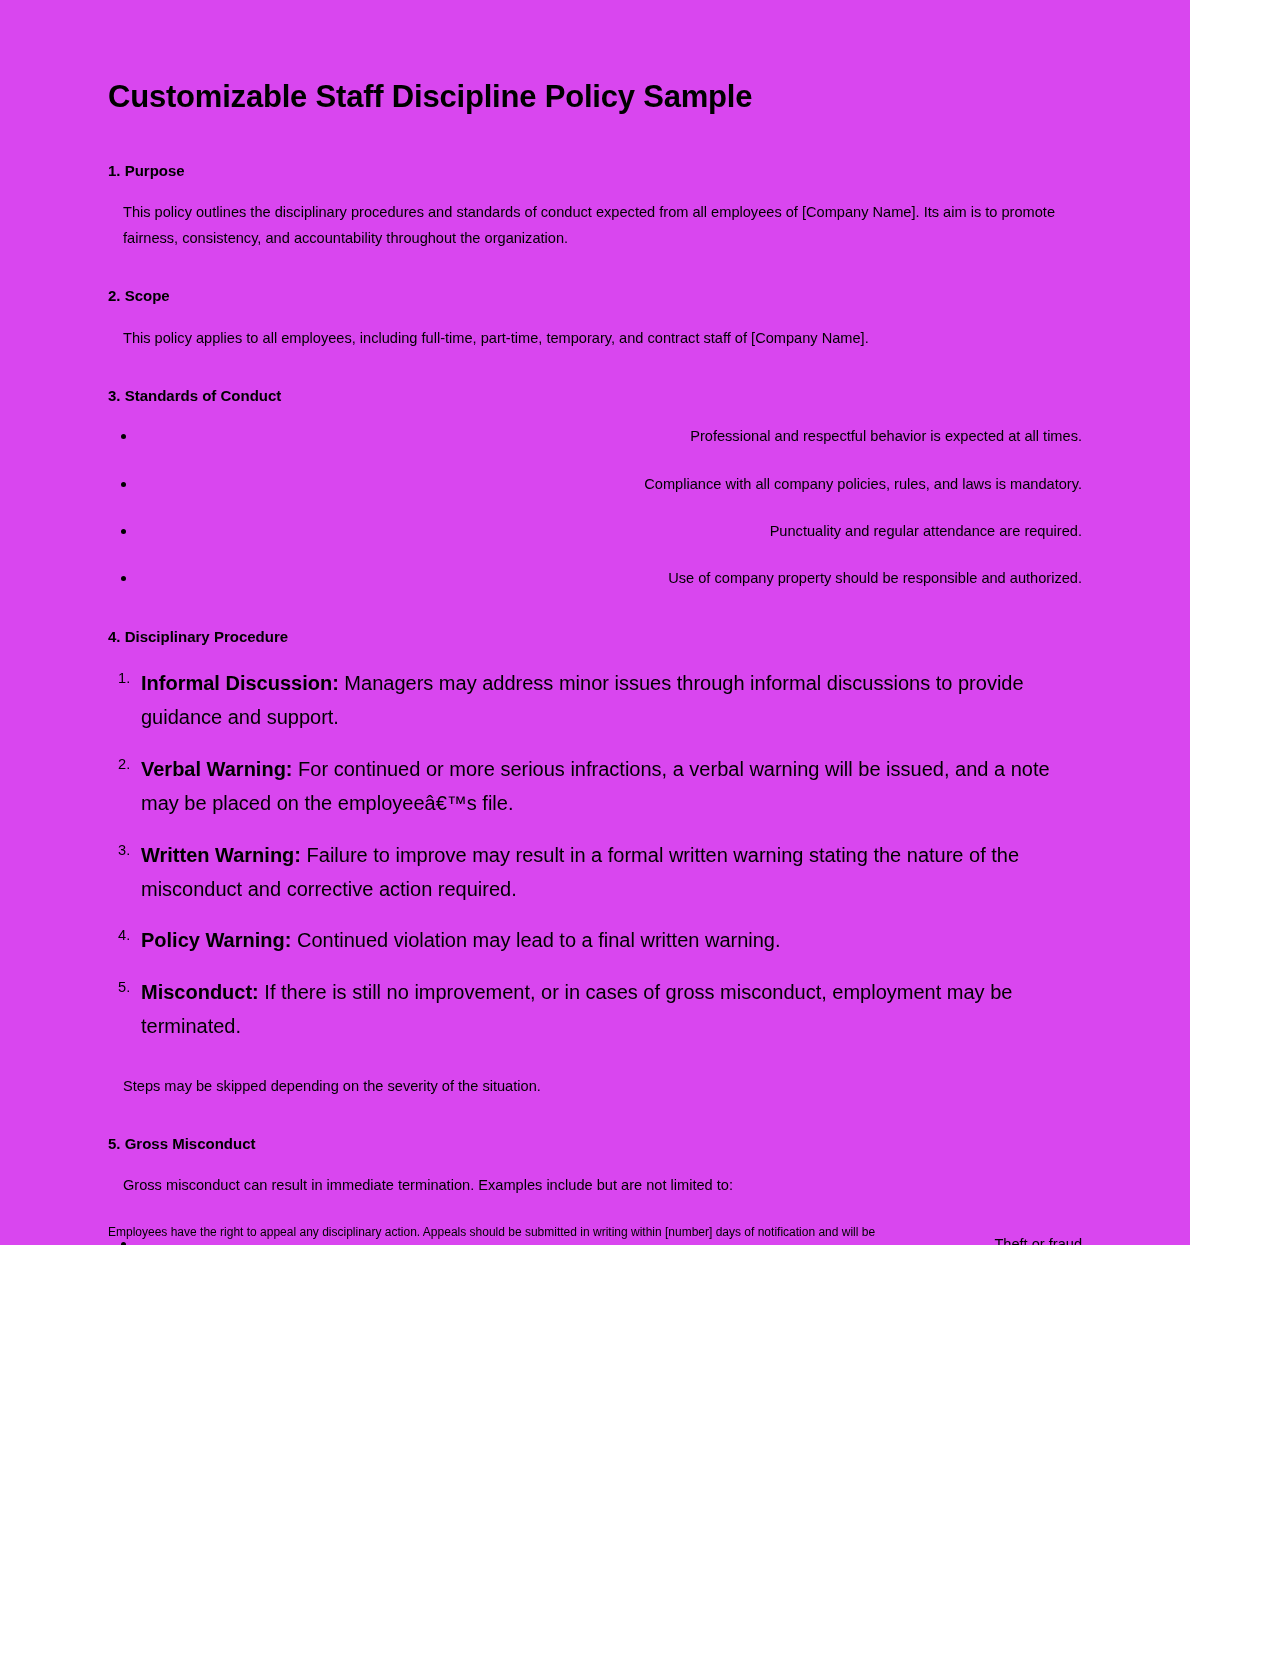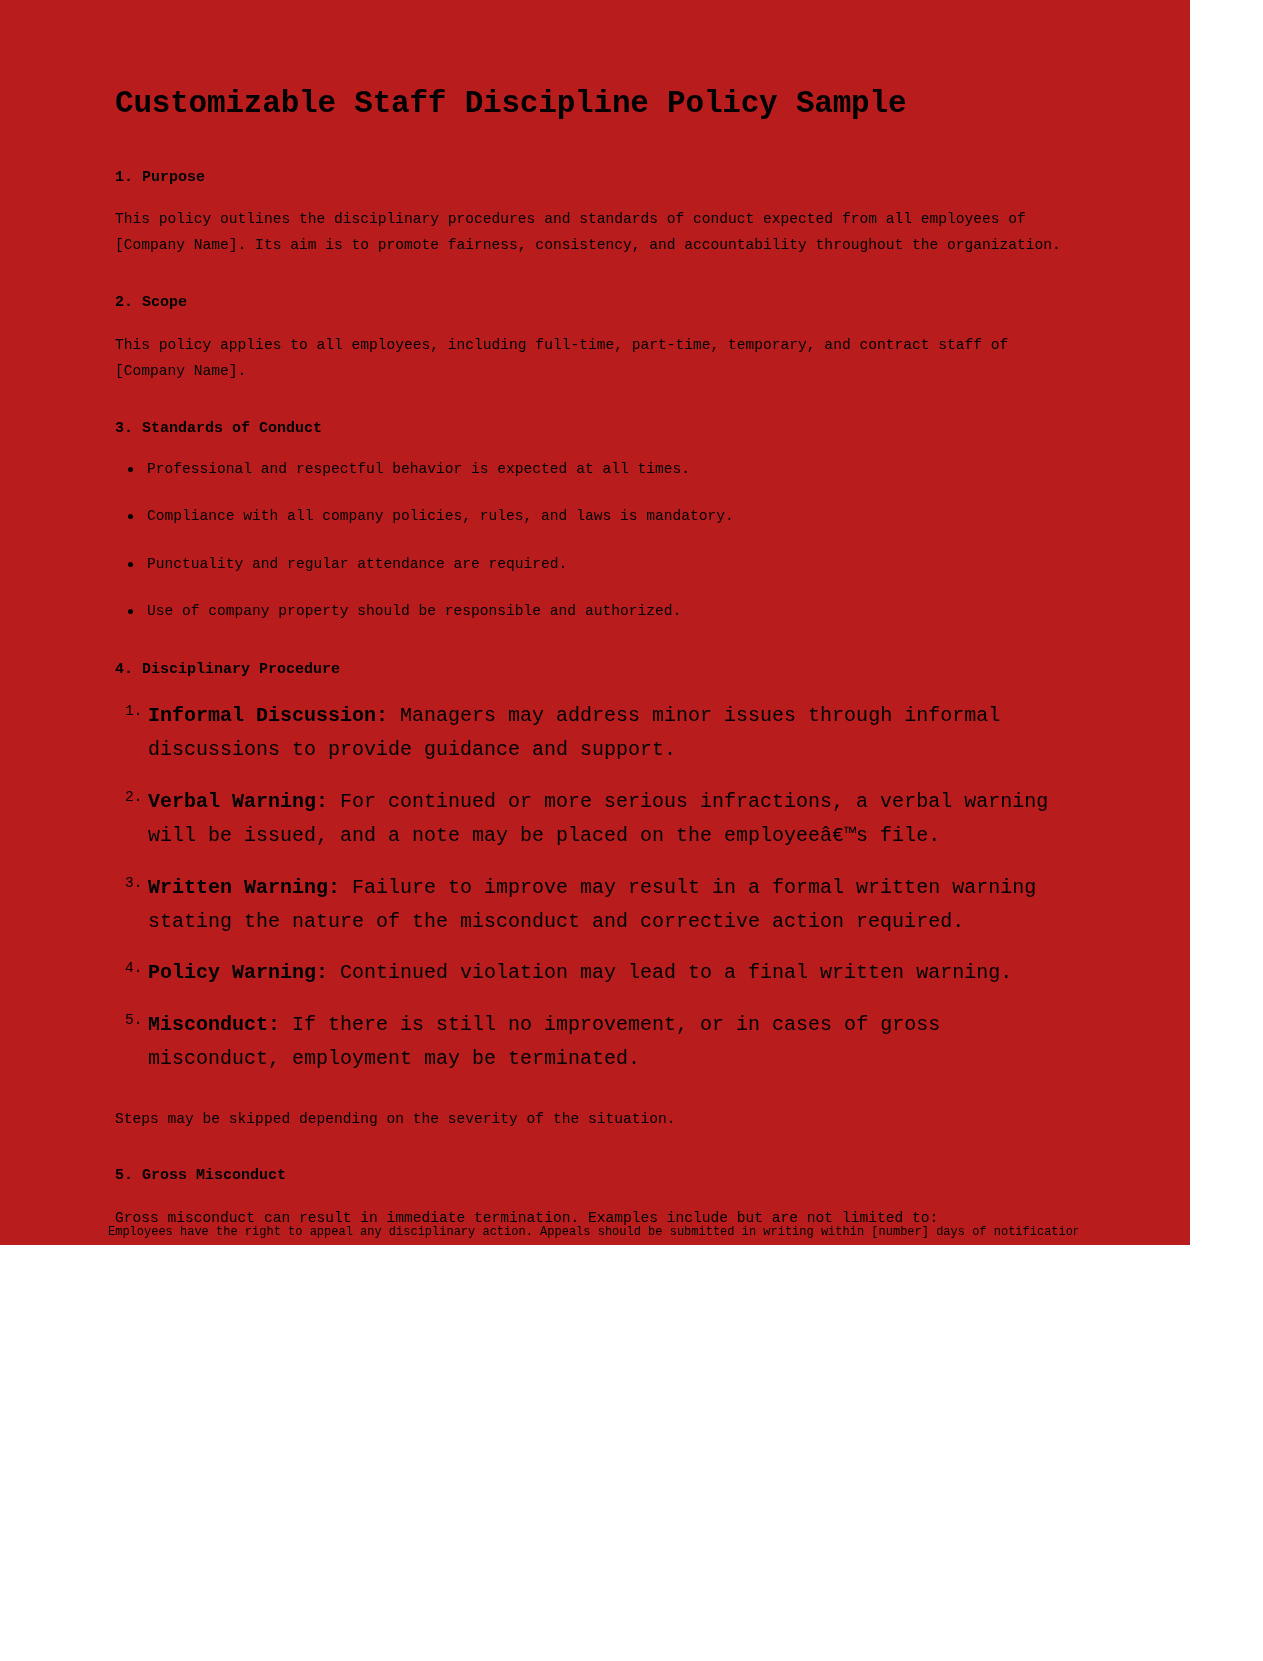--- a/index.html
+++ b/index.html
@@ -16,25 +16,24 @@
     color: #000000;
   }
 
   
   .page {
     position: absolute;
     left: 0;
     top: 0;
     width: 1190px;
     height: 1245px;
-    background: #b91c1c;
+    background: #d946ef;
     overflow: hidden;
     box-sizing: border-box;
-    padding: 7px;
-    font-family: Liberation Mono, monospace;
+    padding: 0;
   }
   .page-inner {
     padding: 78px 108px 0 108px;
   }
 
   
   .backdrop {
     position: absolute;
     left: 0;
     top: 0;
@@ -55,28 +54,29 @@
   h2.section-heading {
     font-size: 15px;
     line-height: 1.3;
     font-weight: bold;
     margin: 0 0 20px 0;
   }
 
   p.body-text {
     font-size: 14.6px;
     line-height: 1.78;
-    margin: 0 0 34px 0;
+    margin: 0 0 34px 15px;
     max-width: 965px;
   }
 
   ul.bullet-list {
     margin: 0 0 36px 0;
     padding-left: 32px;
     list-style: none;
+    text-align: right;
   }
   ul.bullet-list > li {
     font-size: 14.6px;
     line-height: 1.6;
     margin: 0 0 24px 0;
     position: relative;
   }
   ul.bullet-list > li:last-child { margin-bottom: 0; }
   ul.bullet-list > li::before {
     content: "";

